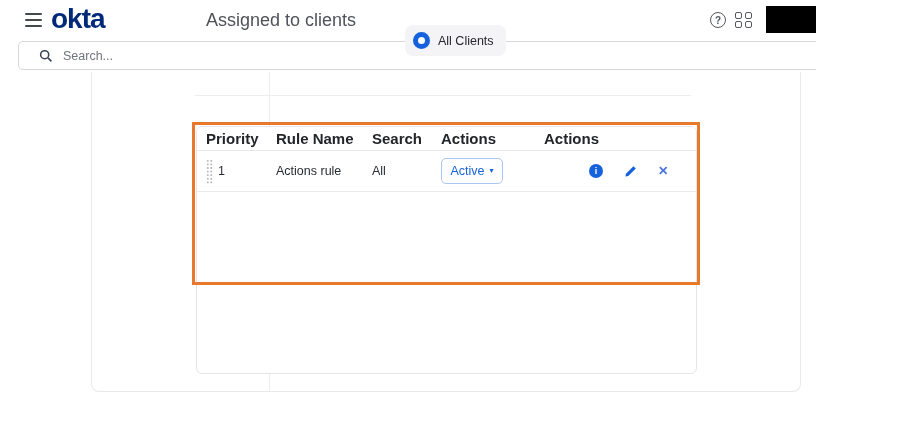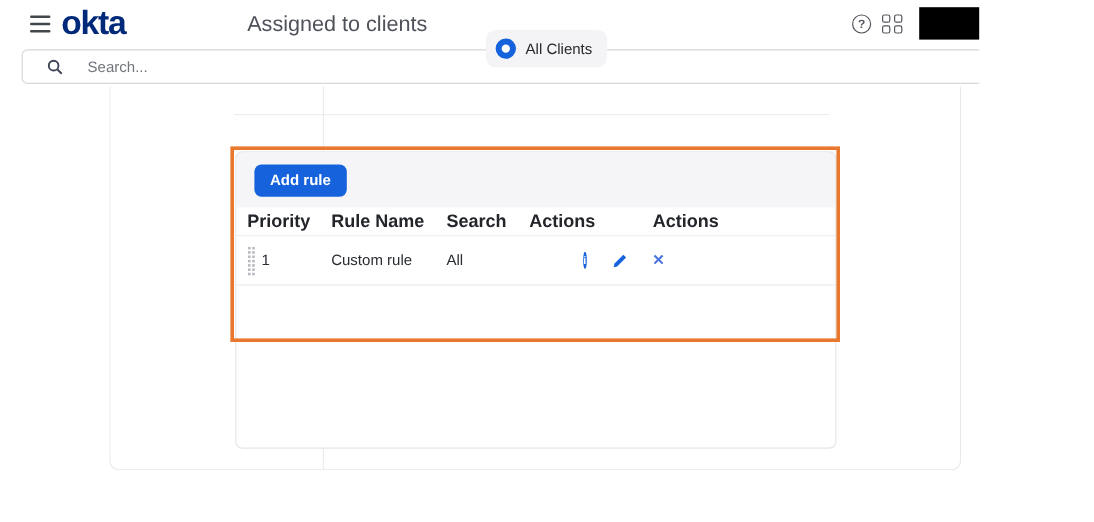--- a/index.html
+++ b/index.html
@@ -10,21 +10,21 @@
   
   .topbar { position:absolute; left:0; top:0; width:912px; height:72px; background:#fff; }
   .hamburger { position:absolute; left:25px; top:13px; width:17px; height:14px; display:flex; flex-direction:column; justify-content:space-between; cursor:pointer; }
   .hamburger span { display:block; height:2.4px; background:#43474e; border-radius:1px; }
   .logo { position:absolute; left:51px; top:3px; font-size:28px; font-weight:bold; letter-spacing:-1px; color:#00297a; }
   .help-icon { position:absolute; left:710px; top:12px; width:16px; height:16px; border:1.6px solid #54575e; border-radius:50%; color:#54575e; font-size:10px; font-weight:bold; display:flex; align-items:center; justify-content:center; cursor:pointer; }
   .apps-icon { position:absolute; left:735px; top:12px; width:17px; height:16px; display:grid; grid-template-columns:1fr 1fr; grid-template-rows:1fr 1fr; gap:2.5px; cursor:pointer; }
   .apps-icon span { border:1.6px solid #54575e; border-radius:2px; }
   .redacted { position:absolute; left:766px; top:6px; width:121px; height:27px; background:#000; cursor:pointer; }
 
-  .searchbar { position:absolute; left:18px; top:41px; width:871px; height:29px; border:1px solid #d8d8dc; border-radius:5px; background:#fff; display:flex; align-items:center; padding-left:20px; gap:20px; }
+  .searchbar { position:absolute; left:18px; top:41px; width:871px; height:29px; border:1px solid #d8d8dc; border-radius:5px; background:#fff; display:flex; align-items:center; padding-left:20px; gap:10px; }
   .search-icon { width:14px; height:14px; flex:0 0 auto; }
   .search-input { border:none; outline:none; font-size:12.5px; color:#333; width:780px; font-family:"Liberation Sans", sans-serif; background:transparent; }
   .search-input::placeholder { color:#73757d; }
 
   
   .card { position:absolute; left:91px; top:72px; width:710px; height:320px; background:#fff; border:1px solid #e9e9ec; border-top:none; border-radius:0 0 8px 8px; }
   .pane-divider { position:absolute; left:177px; top:0; bottom:0; width:1px; background:#ececef; }
 
   .assigned-label { position:absolute; left:194px; top:10px; font-size:18px; color:#4f525a;margin-left:12px; }
   .chip { position:absolute; left:405px; top:25px; height:31px; padding:0 12px 0 8px; background:#f4f4f6; border-radius:8px; display:inline-flex; align-items:center; gap:8px; cursor:pointer; }
@@ -107,39 +107,42 @@
   <div class="assigned-label">Assigned to clients</div>
 
   <div class="chip">
     <span class="radio"></span>
     <span class="chip-label">All Clients</span>
   </div>
 
   <div class="hr1"></div>
 
   <div class="rules-box">
-    <div class="toolbar">
-      <button class="add-btn">Add rule</button>
-    </div>
 
     <div class="thead">
       <span>Priority</span>
       <span>Rule Name</span>
       <span>Search</span>
       <span>Actions</span>
       <span>Actions</span>
     </div>
 
     <div class="trow">
       <span class="priority-cell">
         <span class="drag-handle"></span>
         <span>1</span>
       </span>
-      <span>Custom rule</span>
+      <span>Actions rule</span>
       <span>All</span>
+      <span>
+        <button class="status-btn">
+          <span>Active</span>
+          <span class="caret">▾</span>
+        </button>
+      </span>
       <span class="actions-cell">
         <span class="info-icon">
           <span>i</span>
         </span>
         <span class="pencil-icon">
           <svg viewBox="0 0 16 16">
               <path d="M11.6 1.5l2.9 2.9-9.2 9.2-3.6.7.7-3.6z"></path>
             </svg>
         </span>
         <span class="close-icon">✕</span>

